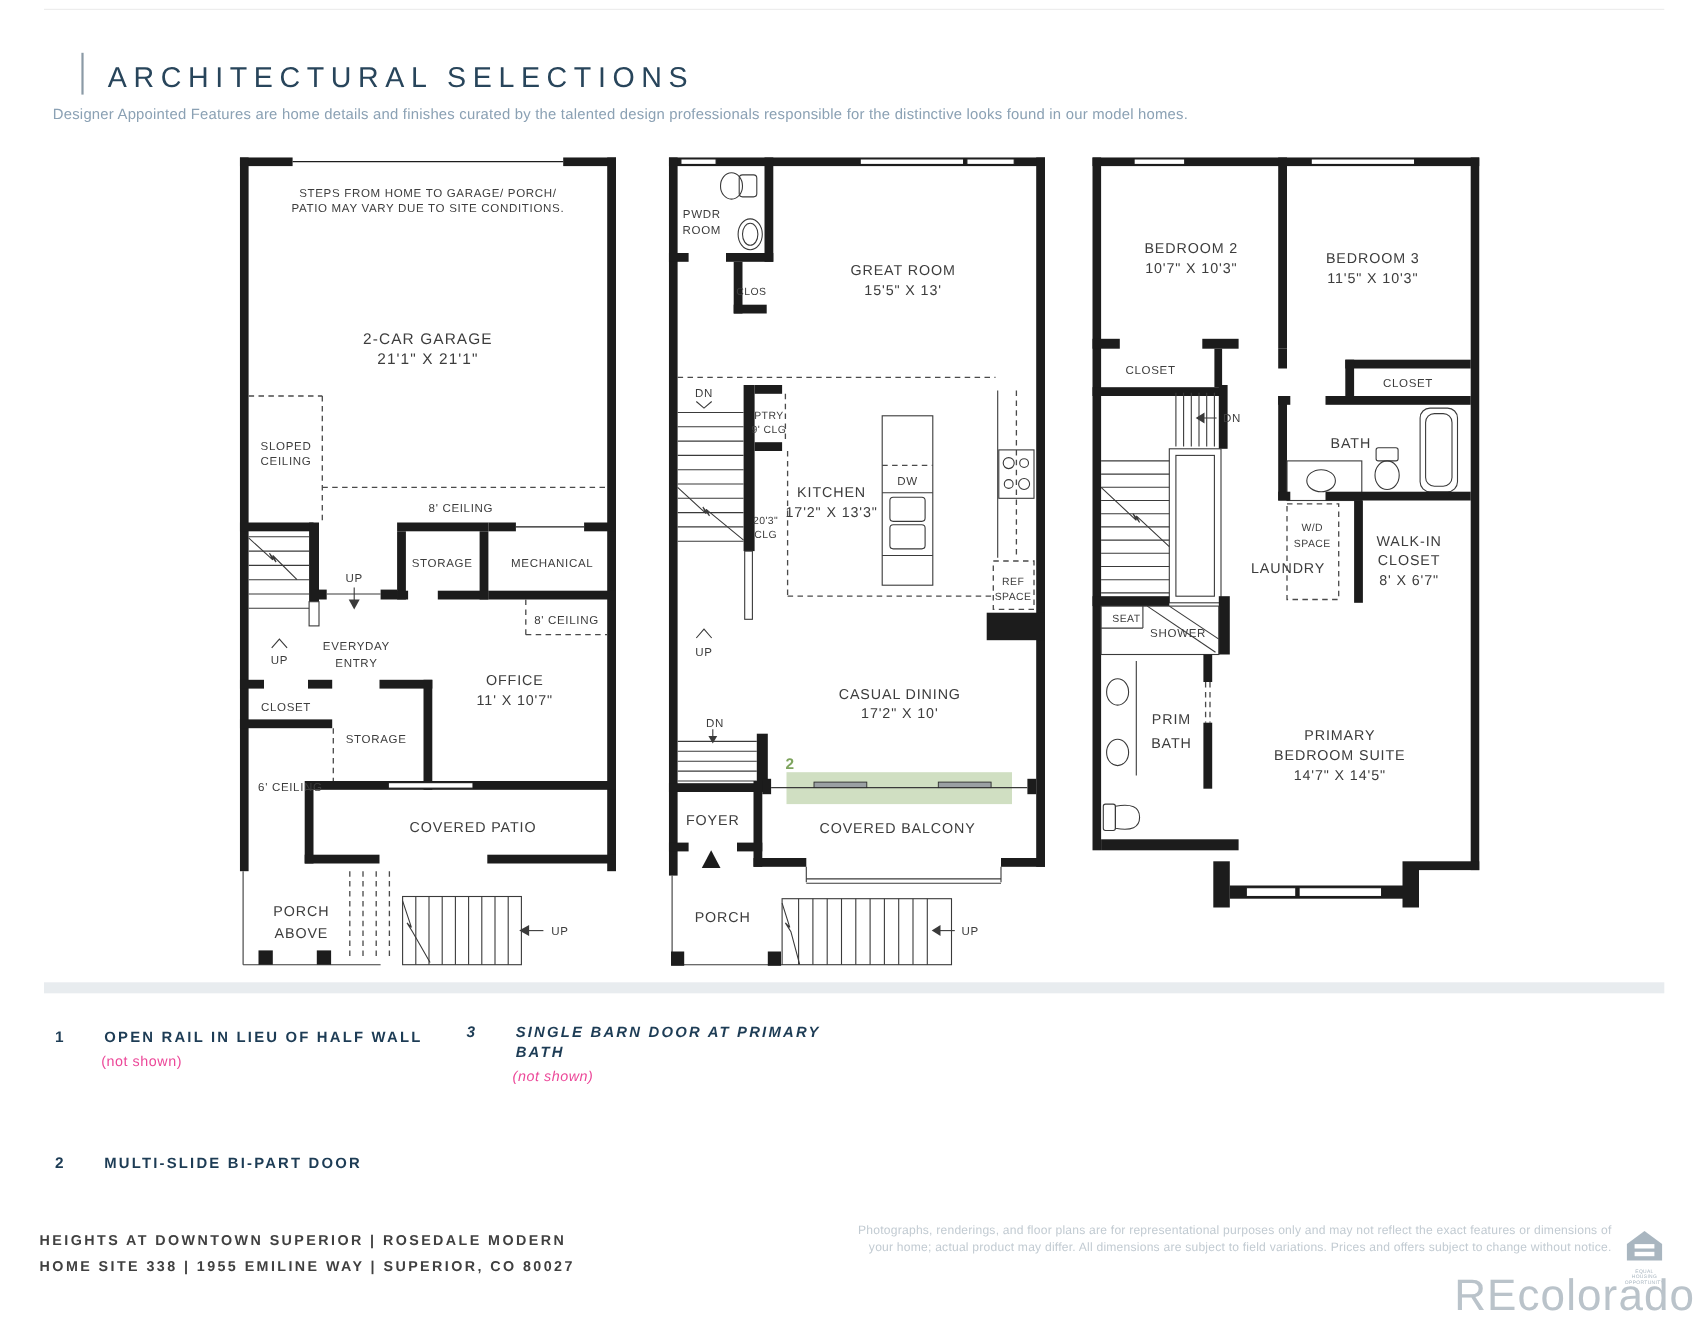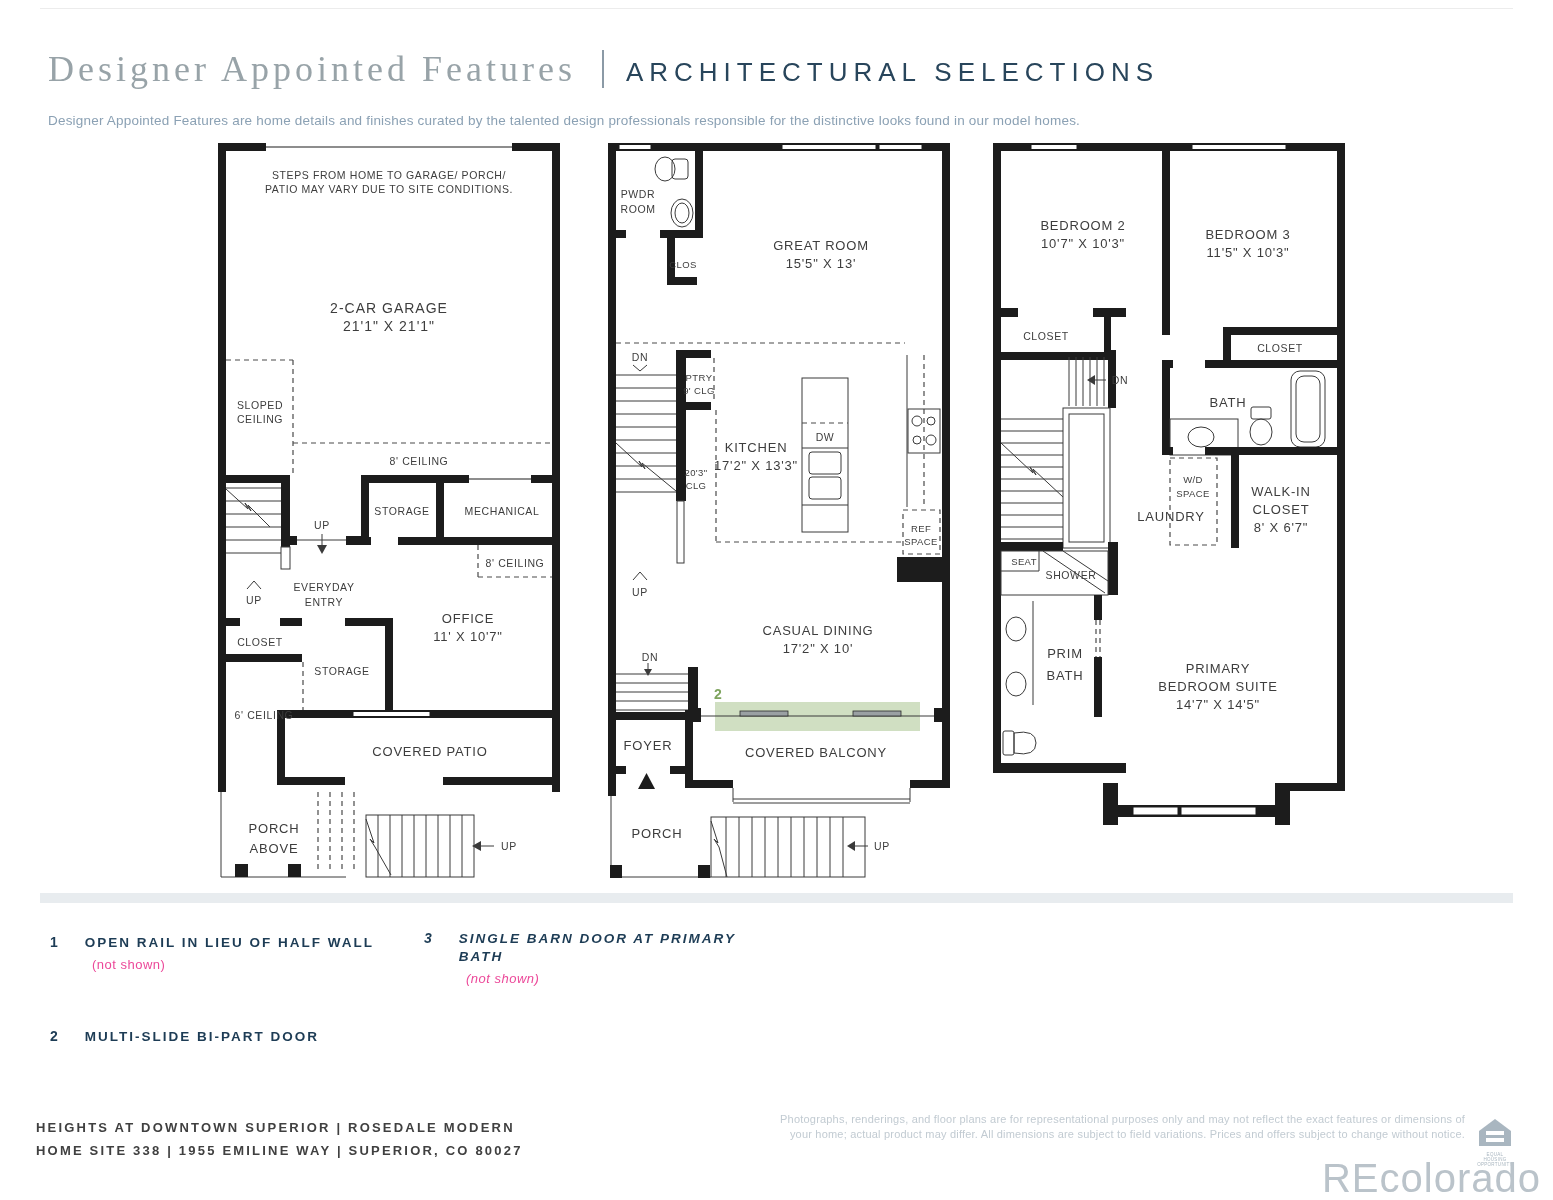--- a/index.html
+++ b/index.html
@@ -5,21 +5,21 @@
   html,body{margin:0;padding:0;background:#ffffff;}
   #page{position:relative;width:1553px;height:1200px;background:#fff;overflow:hidden;
         font-family:"Liberation Sans",sans-serif;}
   
   #hdr{position:absolute;left:48px;top:48px;width:1470px;}
   #hdr .row{display:flex;align-items:center;}
   .title-serif{font-family:"Liberation Serif",serif;font-size:36px;color:#98a3a8;
                letter-spacing:4px;font-weight:400;}
   .hdr-div{width:2px;height:38px;background:#8b9aa6;margin:0 22px 0 26px;}
   .title-sans{font-size:26px;color:#28455b;letter-spacing:6px;font-weight:500;padding-top:6px;}
-  .subtitle{font-size:13.5px;color:#8ba1b4;margin-top:23px;letter-spacing:.2px;}
+  .subtitle{font-size:13.5px;color:#8ba1b4;margin-top:10px;letter-spacing:.2px;}
   .topline{position:absolute;left:40px;top:8px;width:1473px;height:1px;background:#ececec;}
   
   .plan{position:absolute;}
   svg text{font-family:"Liberation Sans",sans-serif;fill:#3d3d3d;}
   .wall{fill:#1c1c1c;}
   .thin{stroke:#1c1c1c;stroke-width:1.2;fill:none;}
   .thin2{stroke:#3a3a3a;stroke-width:1;fill:none;}
   .dash{stroke:#4a4a4a;stroke-width:1.2;fill:none;stroke-dasharray:5 4;}
   .win{fill:#ffffff;stroke:#1c1c1c;stroke-width:1;}
   .lbl{font-size:13px;text-anchor:middle;letter-spacing:.8px;}
@@ -27,41 +27,40 @@
   .lbl-sm{font-size:10.5px;text-anchor:middle;letter-spacing:.6px;}
   .lbl-xs{font-size:9.5px;text-anchor:middle;letter-spacing:.4px;}
   .marker{font-size:14px;fill:#7ea45e;font-weight:bold;}
   .hl{fill:#a9c48f;opacity:.55;}
   .leaf{fill:#9aa0a3;stroke:#2a2a2a;stroke-width:.8;}
   
   .band{position:absolute;left:40px;top:893px;width:1473px;height:10px;background:#e8ecef;}
   
   .leg-item{position:absolute;color:#1d3c55;}
   .leg-num{display:inline-block;font-weight:bold;font-size:14px;letter-spacing:1px;vertical-align:top;}
-  .leg-lab{display:inline-block;font-weight:bold;font-size:13.5px;letter-spacing:2px;margin-left:26px;
+  .leg-lab{display:inline-block;font-weight:bold;font-size:13.5px;letter-spacing:2px;margin-left:36px;
            vertical-align:top;max-width:300px;line-height:18px;}
   .leg-note{font-size:13px;color:#ec4899;margin-left:42px;margin-top:5px;letter-spacing:.5px;}
   
   .foot-left{position:absolute;left:36px;top:1116px;color:#404040;font-weight:bold;
              font-size:13px;letter-spacing:2.2px;line-height:23px;}
   .foot-disc{position:absolute;right:88px;top:1112px;width:690px;text-align:right;
              color:#c2cbd2;font-size:11px;line-height:15px;letter-spacing:.2px;}
   .eh-logo{position:absolute;left:1475px;top:1118px;width:40px;text-align:center;}
   .eh-cap{font-size:4.5px;color:#a9b6c0;letter-spacing:.3px;line-height:5px;}
   .watermark{position:absolute;right:12px;top:1156px;font-size:40px;color:#bac3ca;letter-spacing:1px;}
 </style>
 </head>
 <body>
 <div id="page">
 
 <div class="topline"></div>
 
 <div id="hdr">
   <div class="row">
-    <span class="title-serif">Designer Appointed Features</span>
     <span class="hdr-div"></span>
     <span class="title-sans">ARCHITECTURAL SELECTIONS</span>
   </div>
   <div class="subtitle">Designer Appointed Features are home details and finishes curated by the talented design professionals responsible for the distinctive looks found in our model homes.</div>
 </div>
 
 <svg class="plan" style="left:218px;top:143px;" width="342" height="737" viewBox="0 0 342 737">
 
   <rect class="wall" x="0" y="0" width="48" height="8"></rect>
   <rect class="wall" x="294" y="0" width="48" height="8"></rect>
@@ -471,21 +470,21 @@
   <text class="lbl" x="225" y="548">BEDROOM SUITE</text>
   <text class="lbl" x="225" y="566">14'7" X 14'5"</text>
 </svg>
 
 <div class="band"></div>
 
 <div class="leg-item" style="left:50px;top:934px;">
   <span class="leg-num">1</span><span class="leg-lab">OPEN RAIL IN LIEU OF HALF WALL</span>
   <div class="leg-note">(not shown)</div>
 </div>
-<div class="leg-item" style="left:50px;top:1028px;">
+<div class="leg-item" style="left:50px;top:1049px;">
   <span class="leg-num">2</span><span class="leg-lab">MULTI-SLIDE BI-PART DOOR</span>
 </div>
 <div class="leg-item" style="left:424px;top:930px;font-style:italic;">
   <span class="leg-num">3</span><span class="leg-lab">SINGLE BARN DOOR AT PRIMARY BATH</span>
   <div class="leg-note">(not shown)</div>
 </div>
 
 <div class="foot-left">
   <div>HEIGHTS AT DOWNTOWN SUPERIOR | ROSEDALE MODERN</div>
   <div>HOME SITE 338 | 1955 EMILINE WAY | SUPERIOR, CO 80027</div>

